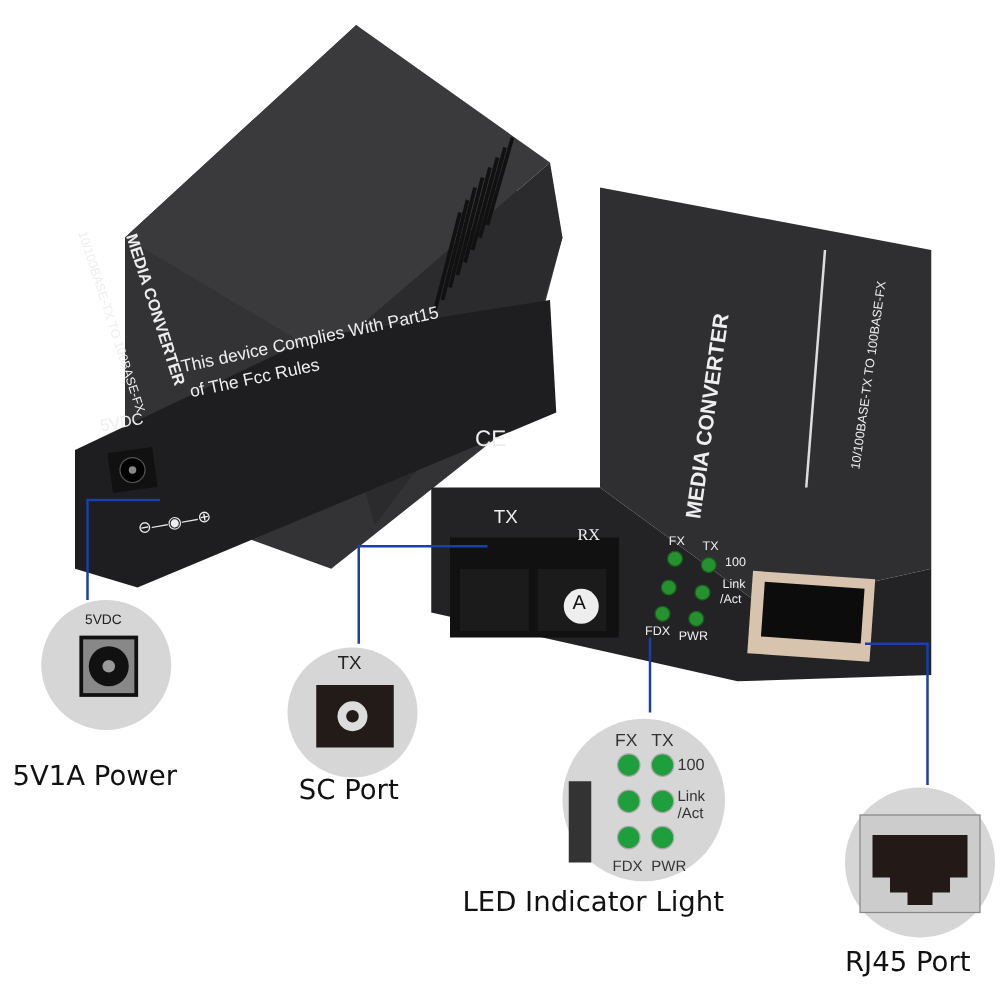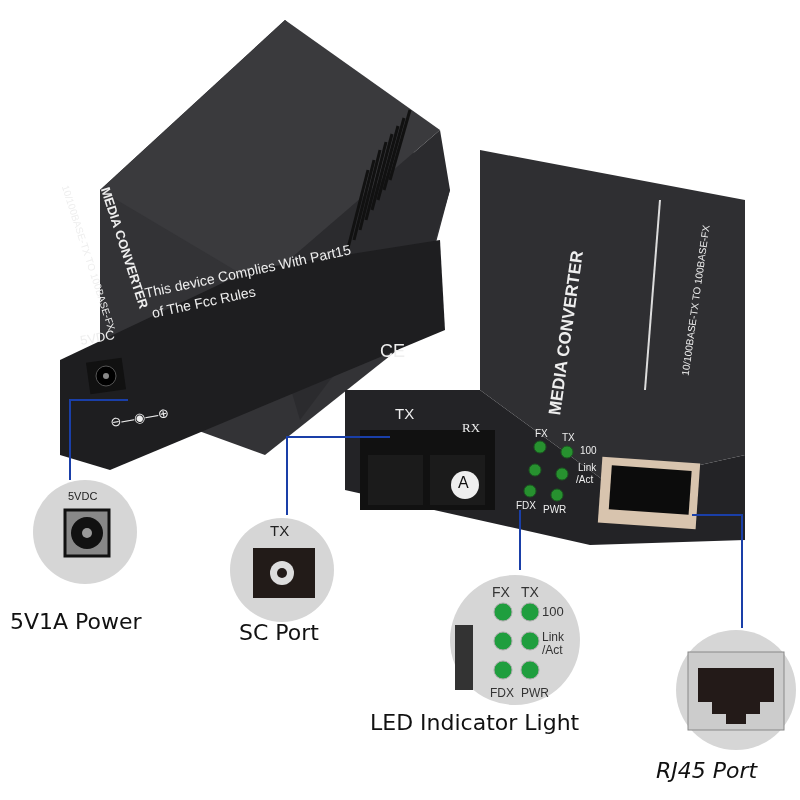--- a/index.html
+++ b/index.html
@@ -123,13 +123,13 @@
 <div class="t" style="left:521px;top:584px;font-size:14px;color:#333;">TX</div>
 <div class="t" style="left:542px;top:604px;font-size:13px;color:#333;">100</div>
 <div class="t" style="left:542px;top:630px;font-size:12px;color:#333;">Link</div>
 <div class="t" style="left:542px;top:643px;font-size:12px;color:#333;">/Act</div>
 <div class="t" style="left:490px;top:686px;font-size:12px;color:#333;">FDX</div>
 <div class="t" style="left:521px;top:686px;font-size:12px;color:#333;">PWR</div>
 
 <div class="lbl" style="left:10px;top:598px;margin-top:11px;">5V1A Power</div>
 <div class="lbl" style="left:239px;top:620px;text-align:center;">SC Port</div>
 <div class="lbl" style="left:370px;top:710px;">LED Indicator Light</div>
-<div class="lbl" style="left:656px;top:758px;font-style:italic;">RJ45 Port</div>
+<div class="lbl" style="left:676px;top:758px;">RJ45 Port</div>
 
 </body></html>

